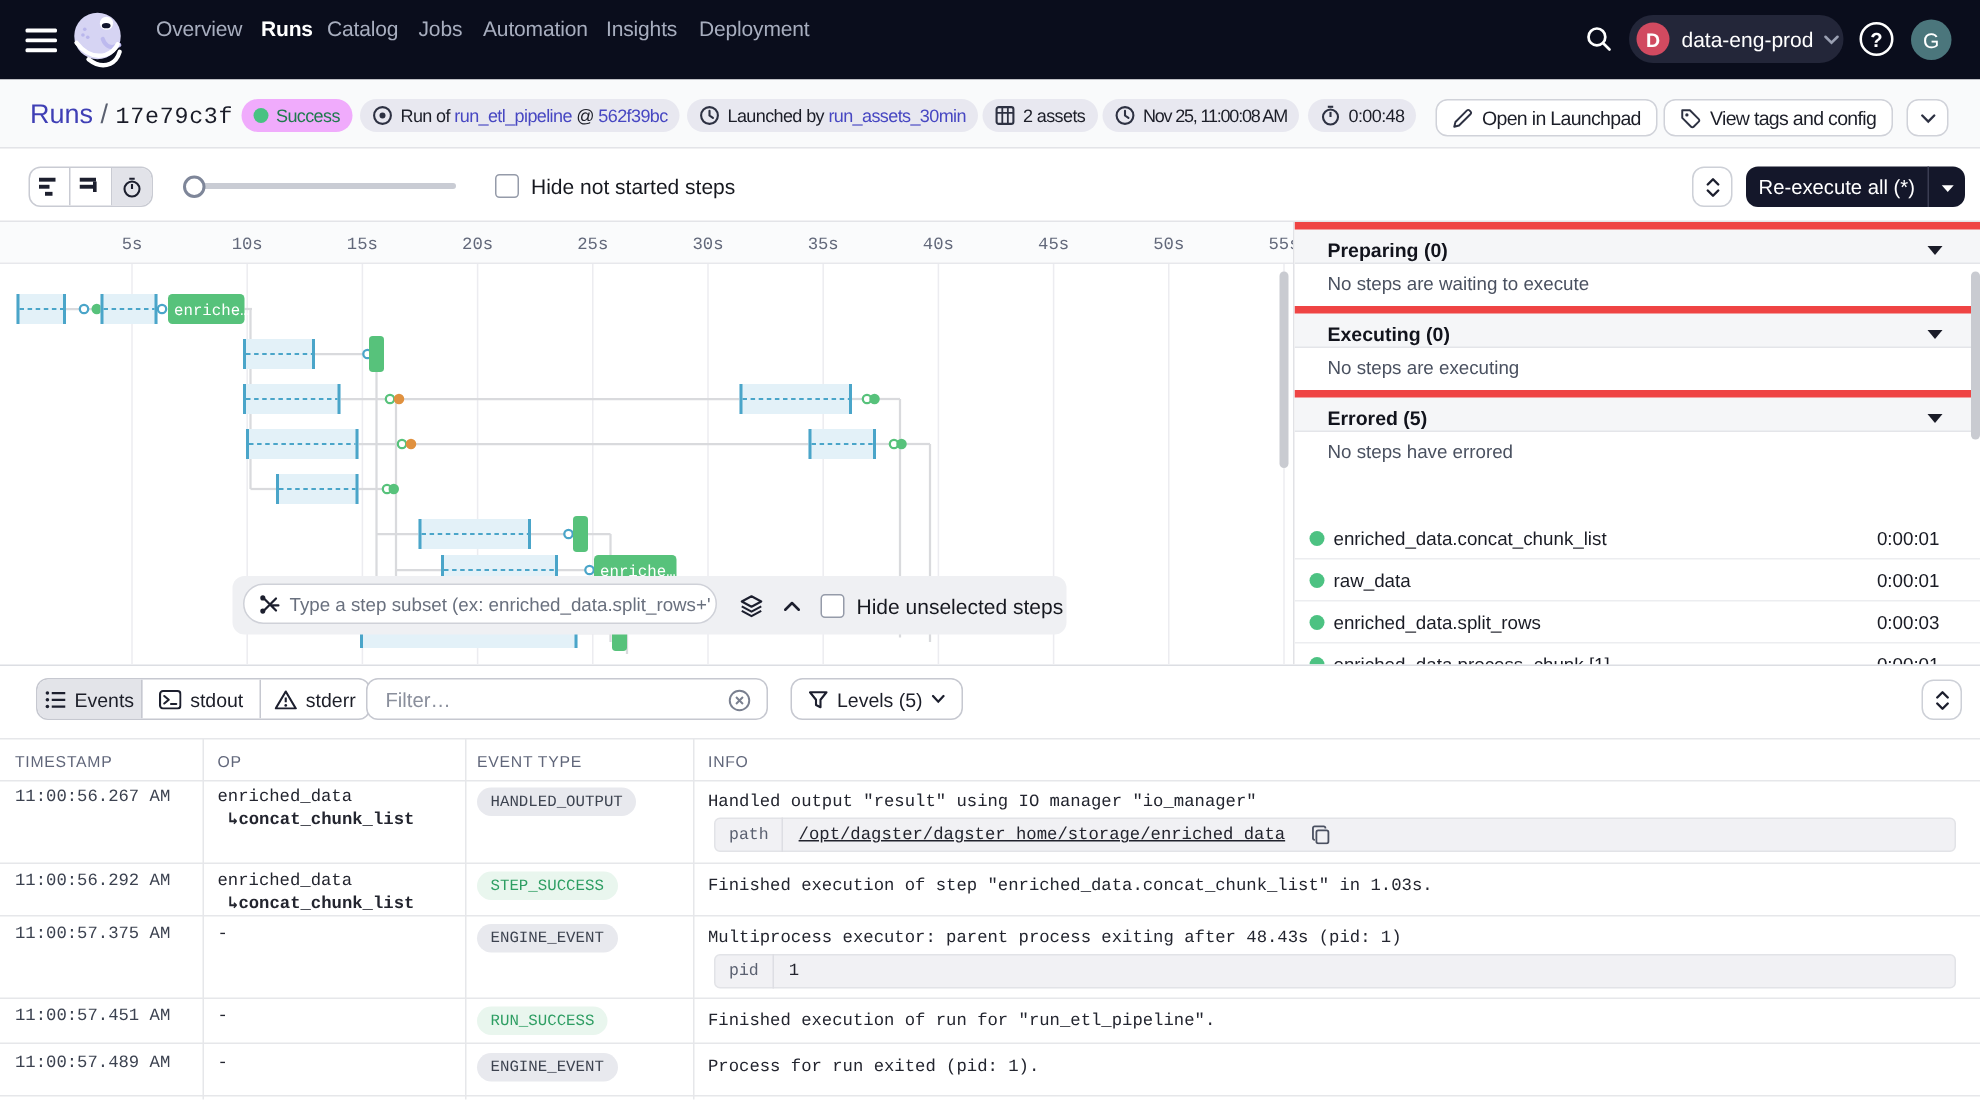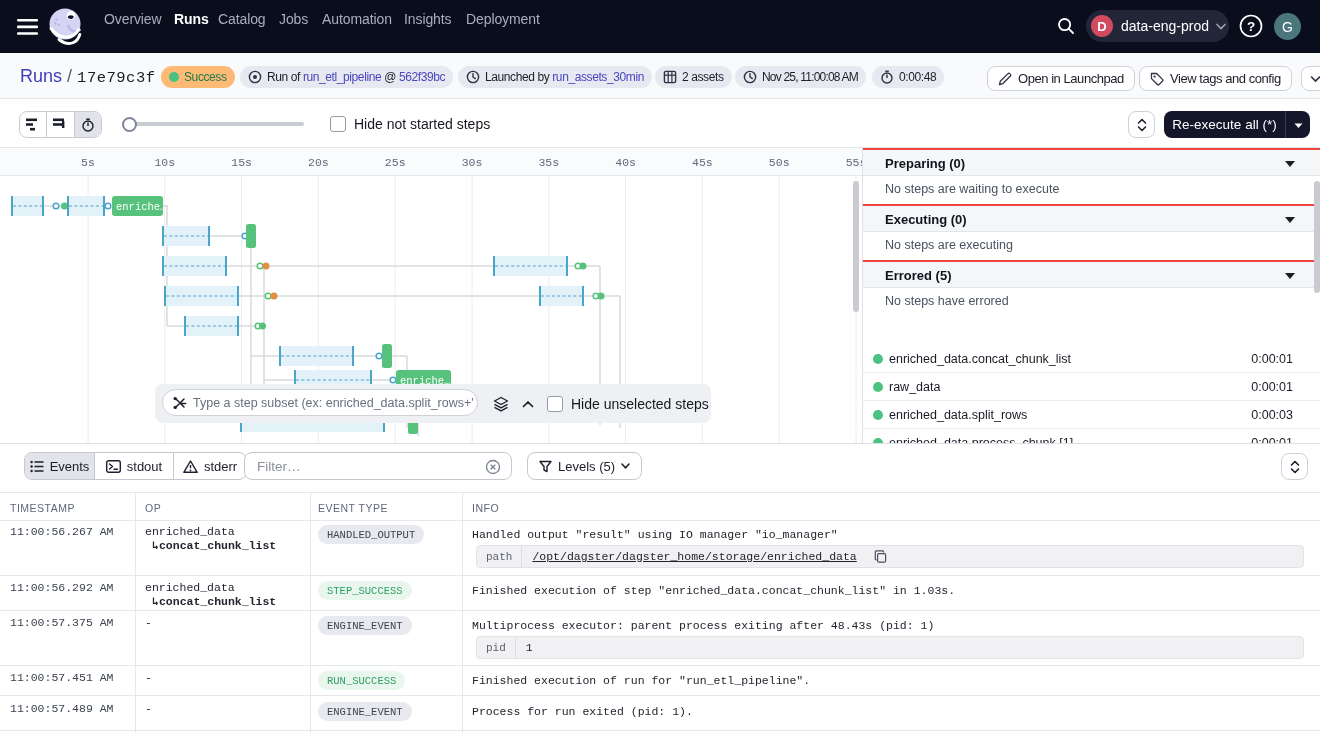--- a/index.html
+++ b/index.html
@@ -13,21 +13,21 @@
 #nav .link.active { color:#ffffff; font-weight:bold; }
 
 #runbar { position:absolute; left:0; top:53px; width:1320px; height:46px; background:#f9fafb; border-bottom:1px solid #e3e4e8; }
 #crumb { position:absolute; left:20px; top:13px; font-size:18px; color:#1a1c28; }
 #crumb a { color:#3f3fb5; text-decoration:none; }
 .pill { position:absolute; top:13px; height:22px; border-radius:11px; background:#e8e8f0;
   font-size:12px; letter-spacing:-0.4px; color:#1c1e28; display:flex; align-items:center; padding:0 8px; gap:5px; white-space:nowrap; }
 .pill .lk { color:#4747c2; }
 .pill svg { flex:0 0 auto; }
 .hbtn { position:absolute; top:13px; height:25px; background:#fff; border:1px solid #d0d2d9; border-radius:8px;
-  font-size:13px; letter-spacing:-0.45px; color:#1c1e28; display:flex; align-items:center; padding:0 10px; gap:6px; white-space:nowrap;margin-left:30px; }
+  font-size:13px; letter-spacing:-0.45px; color:#1c1e28; display:flex; align-items:center; padding:0 10px; gap:6px; white-space:nowrap; }
 
 #toolbar { position:absolute; left:0; top:100px; width:1320px; height:48px; background:#fff; border-bottom:1px solid #e3e4e8; }
 #viewgroup { position:absolute; left:19px; top:11px; width:83px; height:27px; border:1px solid #c9cbd3; border-radius:8px; display:flex; overflow:hidden; background:#fff; }
 #viewgroup .seg { flex:1; display:flex; align-items:center; justify-content:center; border-right:1px solid #c9cbd3; }
 #viewgroup .seg:last-child { border-right:none; background:#e2e3e9; }
 #slider-track { position:absolute; left:128px; top:22px; width:176px; height:4px; background:#c9ccd4; border-radius:2px; }
 #slider-knob { position:absolute; left:122px; top:17px; width:15px; height:15px; border-radius:50%; background:#fff; border:2px solid #7e8699; }
 .cb { width:16px; height:16px; border:1.6px solid #959ba9; border-radius:3px; background:#fff; display:inline-block; }
 #hide-not { position:absolute; left:330px; top:16px; display:flex; gap:8px; align-items:center; font-size:14px; color:#16181f; }
 #sortbtn { position:absolute; left:1128px; top:11px; width:27px; height:27px; background:#fff; border:1px solid #cdd0d7; border-radius:8px; display:flex; align-items:center; justify-content:center; }
@@ -37,21 +37,21 @@
 #rexbtn .caret { width:24px; text-align:center; }
 
 #gantt { position:absolute; left:0; top:148px; width:862px; height:295px; background:#fff; overflow:hidden; }
 #gsb { position:absolute; left:853px; top:33px; width:6px; height:131px; border-radius:3px; background:#c9cbd1; }
 #stepfloat { position:absolute; left:155px; top:236px; width:556px; height:39px; background:#eff0f3; border-radius:8px; }
 #stepinput { position:absolute; left:7px; top:5px; width:316px; height:27px; background:#fff; border:1px solid #cfd1d8; border-radius:14px; display:flex; align-items:center; padding:0 10px; gap:6px; font-size:12.5px; color:#69707e; overflow:hidden; white-space:nowrap; }
 #stepfloat .right { position:absolute; left:338px; top:0; height:39px; display:flex; align-items:center; gap:13px; }
 #hide-unsel { display:flex; gap:8px; align-items:center; font-size:14px; color:#16181f; }
 
 #rpanel { position:absolute; left:862px; top:148px; width:458px; height:295px; background:#fff; border-left:1px solid #e1e2e6; overflow:hidden; }
-.sechead { position:absolute; left:0; width:458px; height:28px; background:#f5f6f8; border-top:2px solid #ef4444; border-bottom:1px solid #e4e5e9; }
+.sechead { position:absolute; left:0; width:458px; height:28px; background:#f5f6f8; border-top:5px solid #ef4444; border-bottom:1px solid #e4e5e9; }
 .sechead .t { position:absolute; left:22px; top:6px; font-size:13px; font-weight:bold; color:#11131c; }
 .sechead .tri { position:absolute; right:26px; top:11px; width:0; height:0; border-left:5px solid transparent; border-right:5px solid transparent; border-top:6px solid #1a1c28; }
 .emptyrow { position:absolute; left:22px; font-size:12.5px; color:#4a5160; }
 .srow { position:absolute; left:0; width:458px; height:28px; border-bottom:1px solid #ecedf0; }
 .srow .dot { position:absolute; left:10px; top:9px; width:10px; height:10px; border-radius:50%; background:#4cc282; }
 .srow .nm { position:absolute; left:26px; top:7px; font-size:12.5px; color:#1a1c25; }
 .srow .tm { position:absolute; right:28px; top:7px; font-size:12.5px; color:#1a1c25; }
 #rsb { position:absolute; left:451px; top:33px; width:6px; height:112px; border-radius:3px; background:#c9cbd1; }
 
 #bottom { position:absolute; left:0; top:443px; width:1320px; height:290px; background:#fff; border-top:1px solid #dcdee3; }
@@ -118,21 +118,21 @@
         </svg>
 </div>
 <svg width="26" height="26" style="position:absolute;left:1238px;top:13px" viewBox="0 0 26 26">
 <circle cx="13" cy="13" r="10.5" stroke="#fff" stroke-width="1.7" fill="none"></circle>
 <text x="13" y="18" font-size="13.5" font-weight="bold" fill="#fff" text-anchor="middle" font-family="Liberation Sans, sans-serif">?</text>
 </svg>
 <div style="position:absolute;left:1274px;top:13px;width:27px;height:27px;border-radius:50%;background:#4b767c;color:#fff;font-size:14px;display:flex;align-items:center;justify-content:center">G</div>
 </div>
 <div id="runbar">
 <div id="crumb"><a>Runs</a> <span style="color:#5a6070">/</span> <span class="mono" style="font-size:15.5px;letter-spacing:0.5px">17e79c3f</span></div>
-<div class="pill" style="left:161px;background:#fdba74;color:#1f7a4d"><span style="width:10px;height:10px;border-radius:50%;background:#47c282;display:inline-block"></span>Success</div>
+<div class="pill" style="left:161px;background:#f0abfc;color:#1f7a4d"><span style="width:10px;height:10px;border-radius:50%;background:#47c282;display:inline-block"></span>Success</div>
 <div class="pill" style="left:240px">
 <svg width="14" height="14" viewBox="0 0 14 14">
           <circle cx="7" cy="7" r="5.6" stroke="#2d3142" stroke-width="1.4" fill="none"></circle>
           <circle cx="7" cy="7" r="2" fill="#2d3142"></circle>
         </svg>
 <span>Run of <span class="lk">run_etl_pipeline</span> @ <span class="lk">562f39bc</span></span>
       </div>
 <div class="pill" style="left:458px">
 <svg width="14" height="14" viewBox="0 0 14 14">
           <circle cx="7" cy="7" r="5.6" stroke="#2d3142" stroke-width="1.4" fill="none"></circle>

